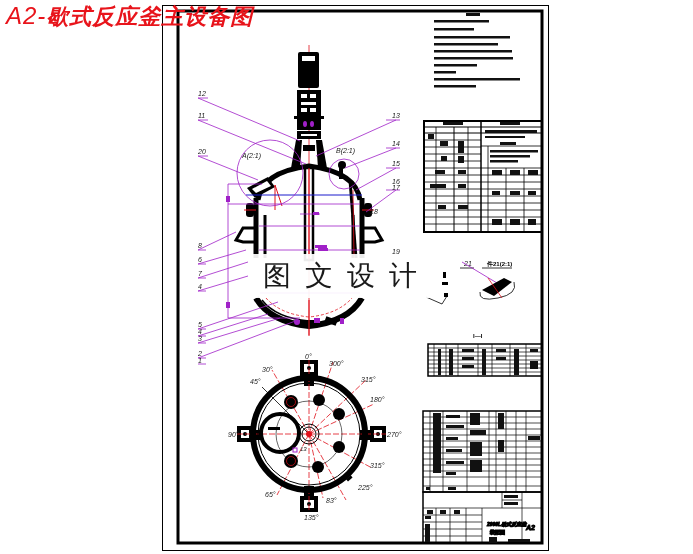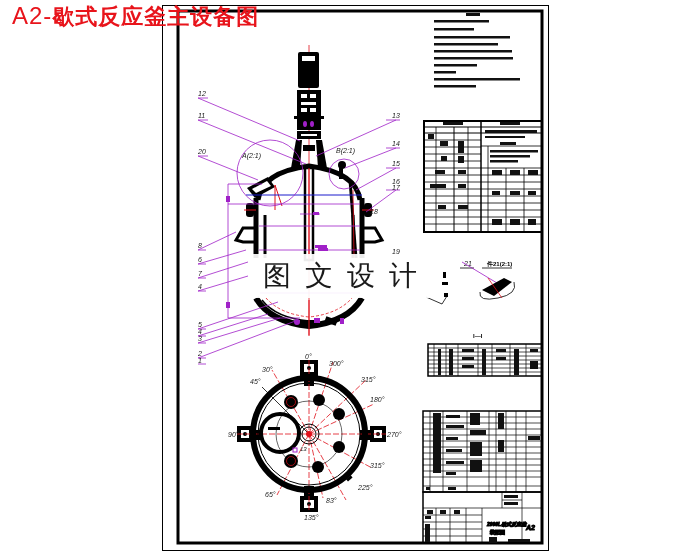--- a/index.html
+++ b/index.html
@@ -1,17 +1,17 @@
 <!DOCTYPE html>
 <html><head>
 <meta charset="utf-8">
 <style>
   html, body { margin:0; padding:0; background:#ffffff; }
   body { width:693px; height:554px; position:relative; overflow:hidden; font-family:"DejaVu Sans", sans-serif; }
-  #title { position:absolute; left:12px; top:2px; color:#e8141b; font-size:22px; font-weight:bold; font-family:"DejaVu Serif", serif; letter-spacing:1px; white-space:nowrap; z-index:5; }
+  #title { position:absolute; left:6px; top:2px; color:#e8141b; font-size:22px; font-weight:bold; font-family:"DejaVu Serif", serif; letter-spacing:1px; white-space:nowrap; z-index:5;font-style:italic; }
   #title .a2 { font-family:"Liberation Sans", sans-serif; font-weight:normal; font-size:24px; }
   #drawing { position:absolute; left:0; top:0; }
   #watermark { position:absolute; left:250px; top:254px; width:180px; height:44px; background:rgba(255,255,255,0.92); z-index:4; display:flex; align-items:center; justify-content:center; gap:14px; }
   #watermark span { font-family:"DejaVu Serif", serif; font-size:28px; color:#1a1a1a; }
   .lbl { font-family:"Liberation Sans", sans-serif; font-style:italic; font-size:7px; fill:#222; }
   .tiny { font-family:"Liberation Sans", sans-serif; font-size:6px; fill:#000; font-weight:bold; }
 </style>
 </head>
 <body>
 

